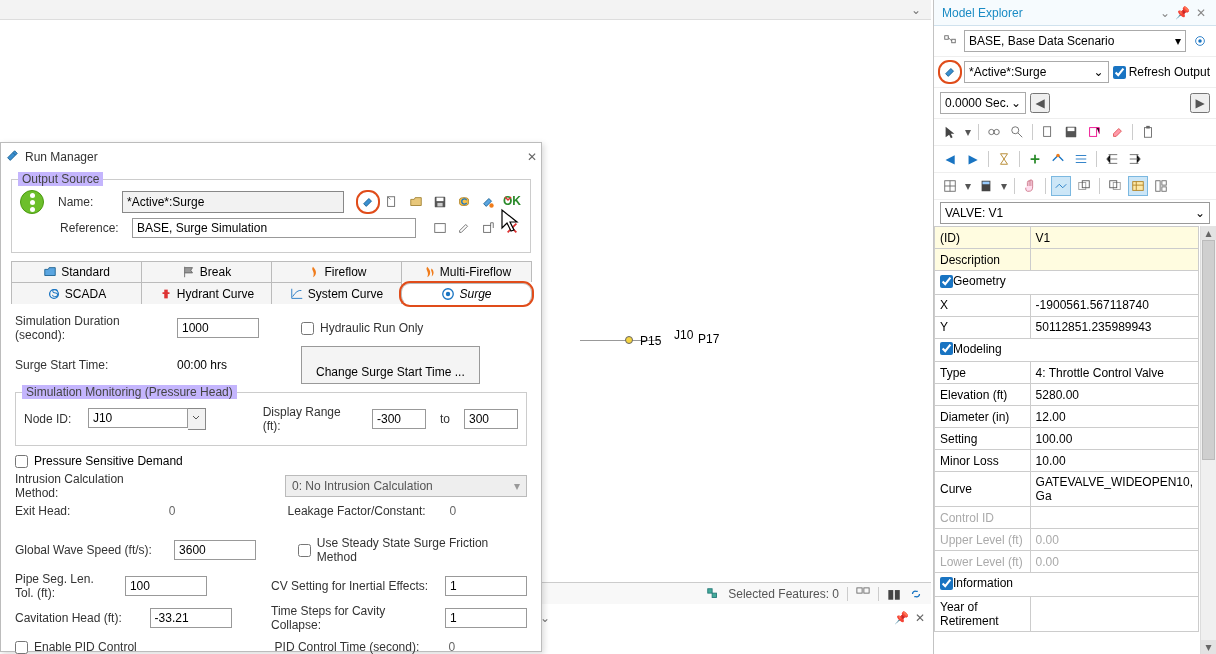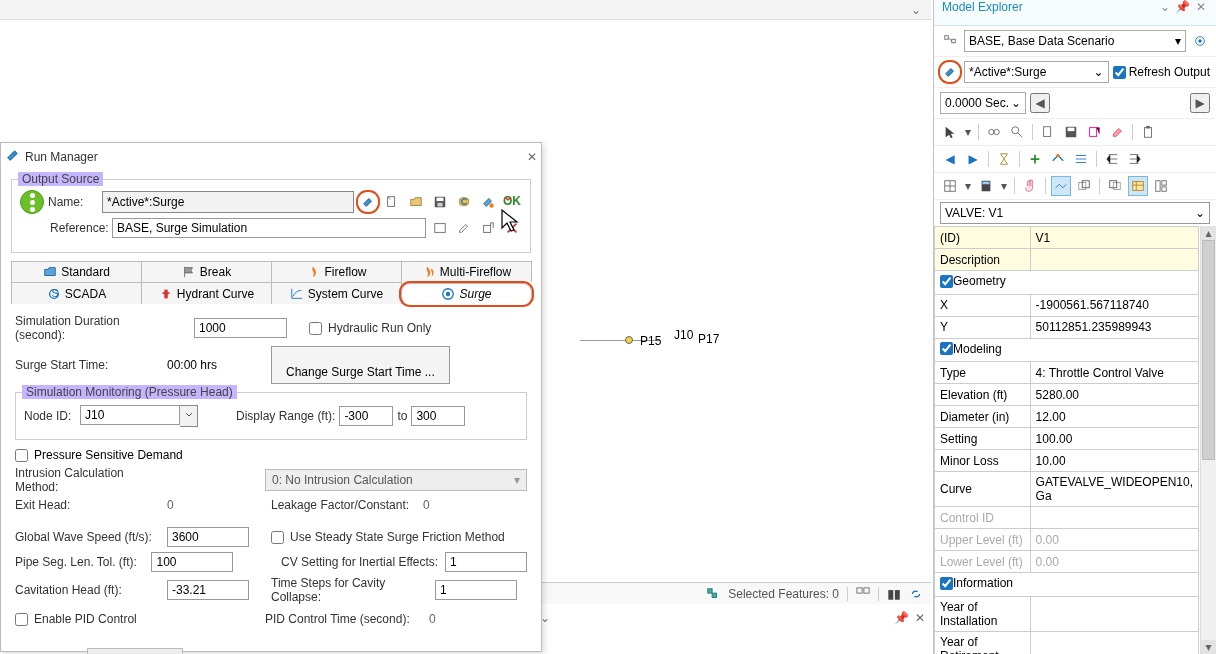--- a/index.html
+++ b/index.html
@@ -20,21 +20,21 @@
 .dock-controls { position: absolute; left: 540px; right: 285px; bottom: 26px; height: 20px; display: flex; align-items: center; justify-content: flex-end; gap: 6px; padding-right: 6px; }
 
 
 .run-mgr { position: absolute; left: 0; top: 142px; width: 542px; height: 510px; background: #fff; border: 1px solid #bcbcbc; box-shadow: 2px 2px 6px rgba(0,0,0,.15); }
 .rm-title { height: 28px; display: flex; align-items: center; padding: 0 4px; color: #333; }
 .rm-title .spacer { flex: 1; }
 .rm-close { cursor: pointer; color: #666; }
 .rm-body { padding: 8px 10px; }
 .fieldset { border: 1px solid #ccc; padding: 6px 8px 10px; margin-bottom: 8px; position: relative; }
 .fieldset > legend, .fslegend { position: absolute; top: -8px; left: 6px; background: #c4b5fd; padding: 0 4px; color: #444; }
-.row { display: flex; align-items: center; margin: 4px 0; gap: 4px; }
+.row { display: flex; align-items: center; margin: 4px 0; gap: 14px; }
 .row label { color: #333; }
 input[type=text], select.txt { border: 1px solid #999; height: 20px; padding: 0 4px; font-size: 12px; background: #fff; }
 select.combo { border: 1px solid #888; height: 22px; background: #f2f2f2; font-size: 12px; padding-left: 4px; appearance: none; }
 .dropdown-button { border: 1px solid #888; border-left: none; height: 22px; width: 18px; background: #f2f2f2; display:flex; align-items:center; justify-content:center; }
 .btn-ico { width: 20px; height: 20px; border: none; background: transparent; display: inline-flex; align-items: center; justify-content: center; cursor: pointer; color:#444; }
 .icon-orange { color: #f07c1b; }
 .icon-blue { color: #1974c2; }
 .icon-green { color: #2a8a2a; }
 .icon-red { color: #d33; }
 .icon-row { display: flex; align-items: center; gap: 4px; }
@@ -47,21 +47,21 @@
 .tab .ticon { width: 14px; height: 14px; display:inline-flex; align-items:center; justify-content:center; }
 
 .form-area { padding: 6px 4px; }
 .btn { border: 1px solid #999; background: #f4f4f4; padding: 18px 14px; height: 22px; cursor: pointer; }
 .inner-fs { border: 1px solid #ccc; padding: 8px; margin: 8px 0; position: relative; }
 .cb-row { display: flex; align-items: center; gap: 6px; margin: 4px 0; }
 .readonly-combo { background:#eee; color:#555; border:1px solid #bbb; height:22px; flex:1; padding:2px 6px; display:flex; align-items:center; justify-content:space-between;}
 
 
 .model-exp { position: absolute; right: 0; top: 0; width: 283px; height: 654px; background: #fff; border-left: 1px solid #c3c3c3; display: flex; flex-direction: column; }
-.me-title { height: 26px; display: flex; padding: 0 8px; color: #1a8bc4; font-size: 15px; background: #f6fbfe; border-bottom: 1px solid #d0e2ee; }
+.me-title { height: 26px; display: flex; align-items: center; padding: 0 8px; color: #1a8bc4; font-size: 15px; background: #f6fbfe; border-bottom: 1px solid #d0e2ee; }
 .me-title .spacer { flex: 1; }
 .me-title .ti { width: 14px; height: 14px; color: #888; cursor: pointer; margin-left: 4px; display:inline-flex; align-items:center; justify-content:center;}
 .me-row { display: flex; align-items: center; gap: 4px; padding: 4px 6px; border-bottom: 1px solid #eee; }
 .me-combo { flex: 1; border: 1px solid #aaa; height: 22px; background: #fff; padding: 0 4px; display:flex; align-items:center; justify-content:space-between;}
 .me-cb { display: flex; align-items: center; gap: 3px; font-size: 11px; }
 .me-iconbar { display: flex; flex-wrap: wrap; gap: 3px; padding: 3px 6px; border-bottom: 1px solid #eee; align-items: center; }
 .me-iconbar .sep { width: 1px; height: 16px; background: #ccc; margin: 0 2px; }
 .me-ico { width: 20px; height: 20px; display: inline-flex; align-items: center; justify-content: center; cursor: pointer; color:#555; }
 .me-ico.sel { background: #cce6f7; border: 1px solid #7bb8e0; }
 .me-select-full { width: 100%; border: 1px solid #999; height: 22px; padding: 0 4px; background: #fff; display:flex; align-items:center; justify-content:space-between;}
@@ -304,21 +304,21 @@
               </svg>
             </span>
           <span>Surge</span>
         </div>
       </div>
     </div>
 
     <div class="form-area">
       <div class="row">
         <label style="width:148px;">Simulation Duration (second):</label>
-        <input type="text" style="width: 93px; margin-left: 27px;" value="1000">
+        <input type="text" style="width: 82px;" value="1000">
         <span style="width:14px;"></span>
         <div class="cb-row">
           <input type="checkbox" style="">
           <label>Hydraulic Run Only</label>
         </div>
       </div>
       <div class="row">
         <label style="width:148px;">Surge Start Time:</label>
         <span style="width:82px;">00:00 hrs</span>
         <span style="width:14px;"></span>
@@ -688,24 +688,20 @@
             <td class="key">Lower Level (ft)</td>
             <td>0.00</td>
           </tr>
       <tr class="cat">
             <td colspan="2"><span class="chk">
                 <input type="checkbox" checked="" style=""> 
                 <span>Information</span>
               </span></td>
           </tr>
       <tr>
-            <td class="key">Year of Installation</td>
-            <td></td>
-          </tr>
-      <tr>
             <td class="key">Year of Retirement</td>
             <td></td>
           </tr>
 
     </tbody>
       </table>
     <div class="scroll-track">
       <div class="scroll-btn up">▴</div>
       <div class="scroll-thumb"></div>
       <div class="scroll-btn down">▾</div>

